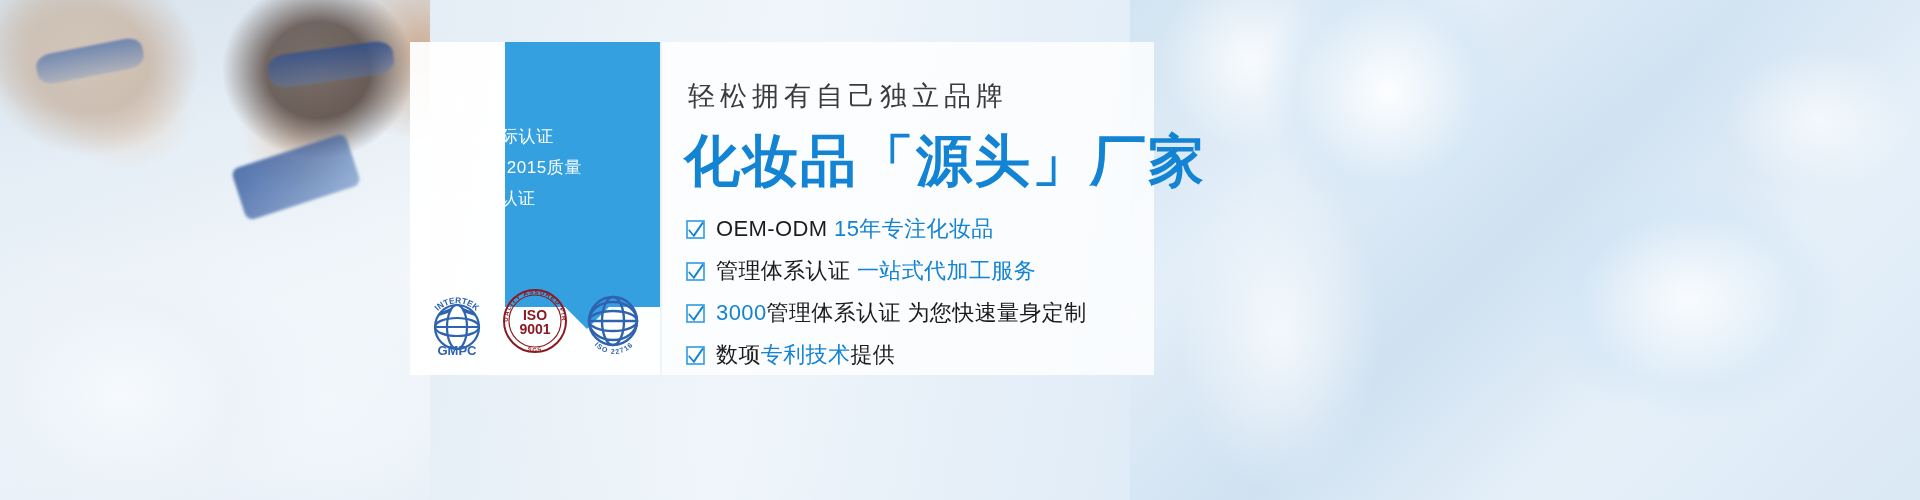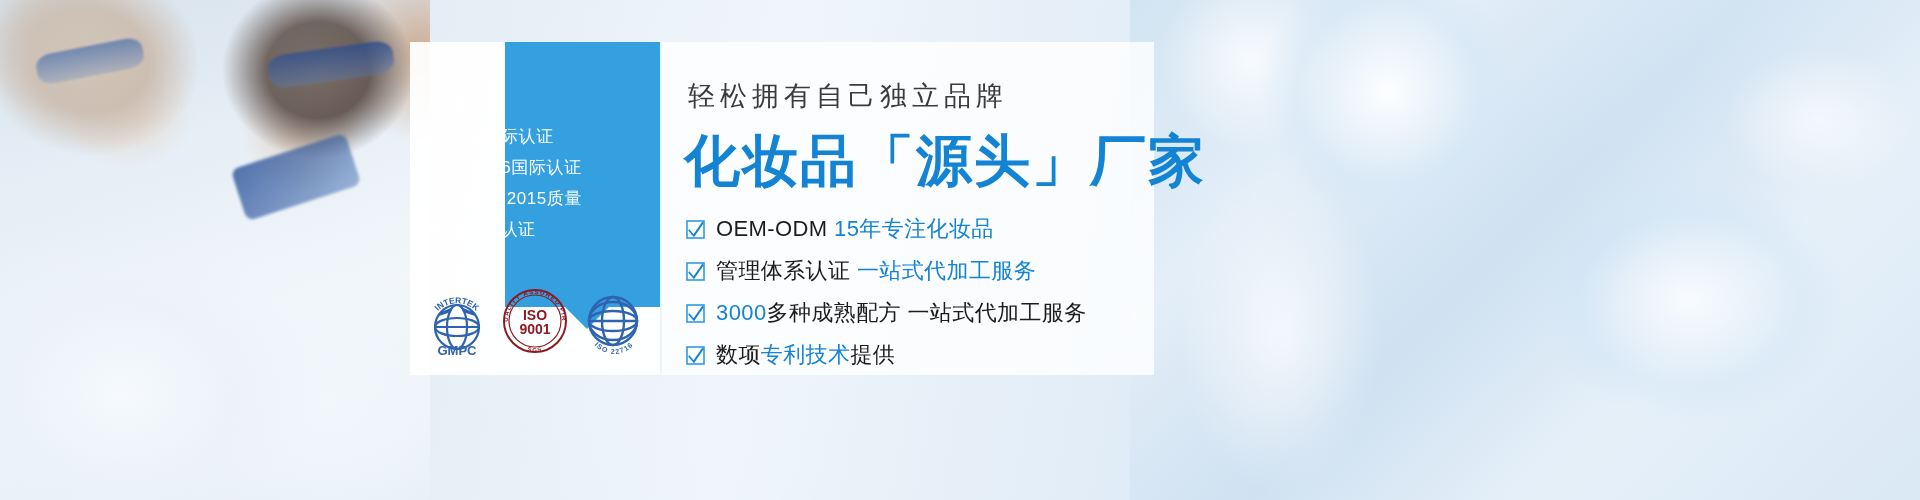--- a/index.html
+++ b/index.html
@@ -148,21 +148,20 @@
   <div class="bg-layer vign"></div>
 
   <div id="cert-card">
     <div id="cert-blue">
       <div class="tail"></div>
     </div>
 
     <div id="cert-lines">
       <div>已通过</div>
       <div>GMPC国际认证</div>
-      <div>ISO22716国际认证</div>
       <div>ISO9001:2015质量</div>
       <div>管理体系认证</div>
     </div>
 
     <div id="cert-logos">
 
       <div class="logo">
         <svg width="72" height="76" viewBox="0 0 72 76">
           <defs>
             <path id="arcA" d="M 10 40 A 27 27 0 0 1 62 40" fill="none"></path>
@@ -257,21 +256,21 @@
       </div>
 
       <div class="bullet">
         <span class="cbox">
           <svg width="19" height="19" viewBox="0 0 19 19">
             <rect x="1" y="1" width="17" height="17" fill="none" stroke="#2f9ae0" stroke-width="1.6"></rect>
             <path d="M3.4 9.2 L7.6 14.2 L16.4 1.6 L17.6 3.2 L8.0 17.2 L2.2 10.6 Z" fill="#1383d4"></path>
           </svg>
         </span>
         <span class="btext">
-          <span class="hi">3000</span><span>多种成熟配方 一站式代加工服务</span>
+          <span class="hi">3000</span><span>管理体系认证 为您快速量身定制</span>
         </span>
       </div>
 
       <div class="bullet">
         <span class="cbox">
           <svg width="19" height="19" viewBox="0 0 19 19">
             <rect x="1" y="1" width="17" height="17" fill="none" stroke="#2f9ae0" stroke-width="1.6"></rect>
             <path d="M3.4 9.2 L7.6 14.2 L16.4 1.6 L17.6 3.2 L8.0 17.2 L2.2 10.6 Z" fill="#1383d4"></path>
           </svg>
         </span>

